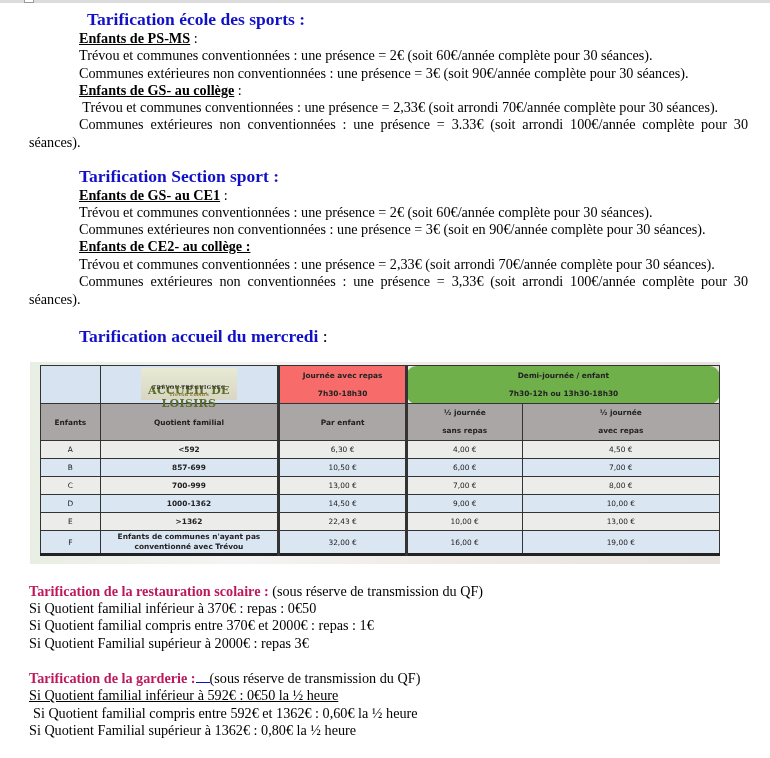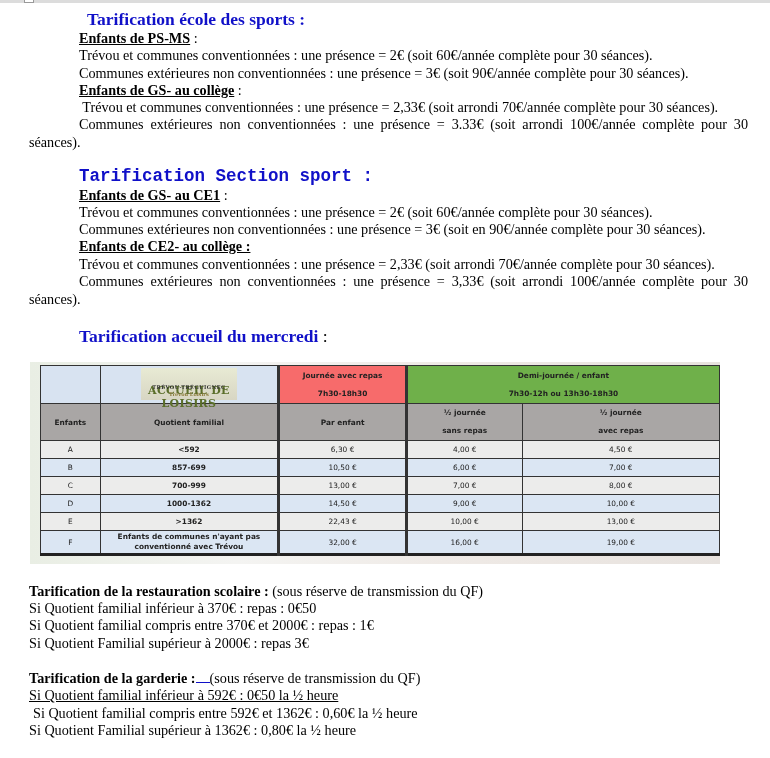--- a/index.html
+++ b/index.html
@@ -3,34 +3,34 @@
 <meta charset="utf-8">
 <style>
   html, body { margin:0; padding:0; background:#ffffff; }
   body { width:770px; height:758px; position:relative; overflow:hidden;
          font-family:"Liberation Serif", serif; color:#000; font-size:14.2px; }
   .topbar { position:absolute; left:0; top:0; width:770px; height:3px; background:#dcdcdc; }
   .topbar .tick { position:absolute; left:24px; top:0; width:10px; height:3px; border:1px solid #999; border-top:none; background:#fff; box-sizing:border-box; }
   .line { position:absolute; white-space:nowrap; line-height:17px; }
   .h { color:#1010c8; font-weight:bold; font-size:17.5px; line-height:20px; }
   .sub { font-weight:bold; text-decoration:underline; }
-  .blue { color:#000000; font-weight:bold; }
+  .blue { color:#be185d; font-weight:bold; }
   .just { text-align:justify; text-align-last:justify; white-space:normal; }
   .link-gap { display:inline-block; width:14px; border-bottom:1px solid #1010c8; height:12px; vertical-align:baseline; }
 
   
   .tbl-wrap { position:absolute; left:30px; top:362px; width:690px; height:202px;
               background:linear-gradient(90deg,#e9eee4 0%,#f4f4f2 30%,#efeae6 60%,#e7e2de 100%); overflow:hidden; }
   table.tarif { position:absolute; left:10px; top:3px; border-collapse:collapse;
                 font-family:"DejaVu Sans", sans-serif; font-size:7.4px; font-weight:bold; color:#222; }
   table.tarif td { border:1.5px solid #333; text-align:center; padding:0; }
   table.tarif td.thick-l { border-left:3px solid #333; }
   .c-blue { background:#d8e3f1; }
   .c-red { background:#f76b6b; }
-  .c-green { background:#6fb04a; }
+  .c-green { background:#6fb04a;border-radius:11px; }
   .c-grey { background:#a9a6a5; }
   .r-light { background:#ececeb; }
   .r-blue { background:#dbe6f3; }
   td.val { font-weight:normal; }
   td.grp { font-weight:normal; }
   .logo { display:inline-block; width:96px; height:32px; background:linear-gradient(180deg,#e8ead4,#d8d6c4);
           position:relative; font-family:"DejaVu Serif", serif; }
   .logo .l1 { position:absolute; top:16px; left:0; width:100%; font-size:11px; color:#5a6e2a; font-weight:bold; letter-spacing:0.3px; }
   .logo .l2 { position:absolute; top:16px; left:0; width:100%; font-size:5px; color:#333; letter-spacing:0.5px; }
   .logo .l3 { position:absolute; top:23px; left:0; width:100%; font-size:5px; color:#8a7a3a; }
@@ -44,21 +44,21 @@
 
 <div class="line h" style="left:79px;top:9px;margin-left:8px;">Tarification école des sports :</div>
 <div class="line" style="left:79px;top:30px;"><span class="sub">Enfants de PS-MS</span><span> :</span></div>
 <div class="line" style="left:79px;top:47px;">Trévou et communes conventionnées : une présence = 2€ (soit 60€/année complète pour 30 séances).</div>
 <div class="line" style="left:79px;top:65px;">Communes extérieures non conventionnées : une présence = 3€ (soit 90€/année complète pour 30 séances).</div>
 <div class="line" style="left:79px;top:82px;"><span class="sub">Enfants de GS- au collège</span><span> :</span></div>
 <div class="line" style="left:79px;top:99px;white-space:pre;"> Trévou et communes conventionnées : une présence = 2,33€ (soit arrondi 70€/année complète pour 30 séances).</div>
 <div class="line just" style="left:79px;top:116px;width:669px;">Communes extérieures non conventionnées : une présence = 3.33€ (soit arrondi 100€/année complète pour 30</div>
 <div class="line" style="left:29px;top:134px;">séances).</div>
 
-<div class="line h" style="left:79px;top:166px;font-family:Liberation Mono, monospace;">Tarification Section sport :</div>
+<div class="line h" style="left:79px;top:166px;">Tarification Section sport :</div>
 <div class="line" style="left:79px;top:187px;"><span class="sub">Enfants de GS- au CE1</span><span> :</span></div>
 <div class="line" style="left:79px;top:204px;">Trévou et communes conventionnées : une présence = 2€ (soit 60€/année complète pour 30 séances).</div>
 <div class="line" style="left:79px;top:221px;">Communes extérieures non conventionnées : une présence = 3€ (soit en 90€/année complète pour 30 séances).</div>
 <div class="line" style="left:79px;top:238px;"><span class="sub">Enfants de CE2- au collège :</span><span></span></div>
 <div class="line" style="left:79px;top:256px;">Trévou et communes conventionnées : une présence = 2,33€ (soit arrondi 70€/année complète pour 30 séances).</div>
 <div class="line just" style="left:79px;top:273px;width:669px;">Communes extérieures non conventionnées : une présence = 3,33€ (soit arrondi 100€/année complète pour 30</div>
 <div class="line" style="left:29px;top:291px;">séances).</div>
 
 <div class="line h" style="left:79px;top:326px;"><span>Tarification accueil du mercredi</span><span style="color:#000;font-weight:normal;"> :</span></div>
 

